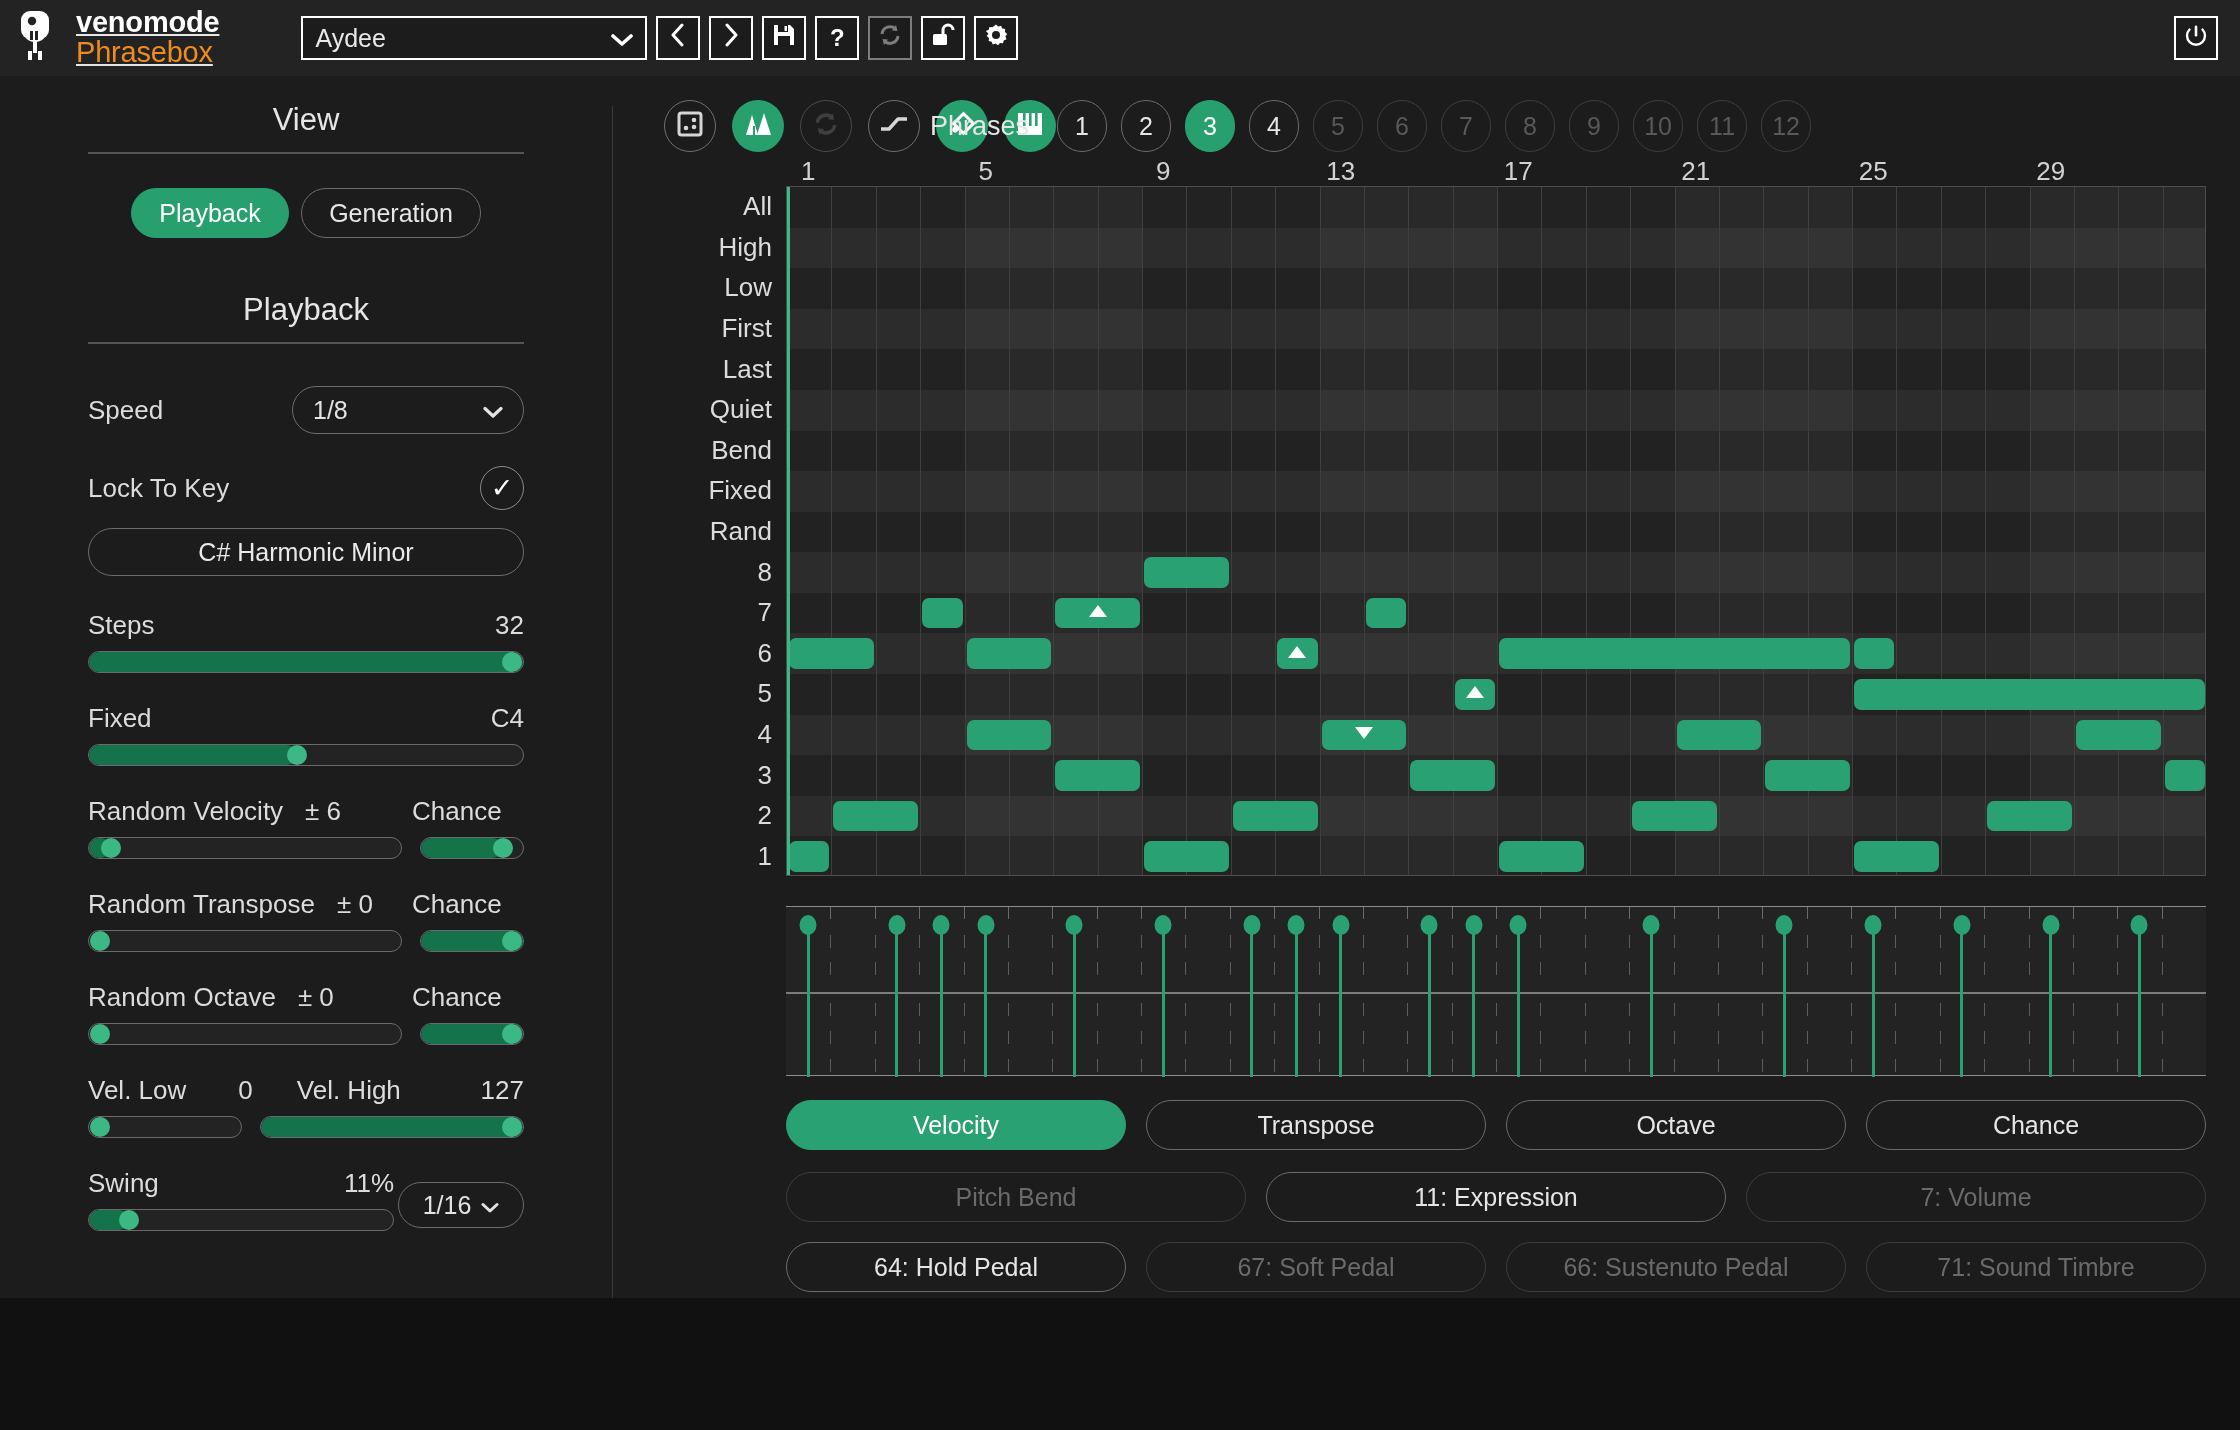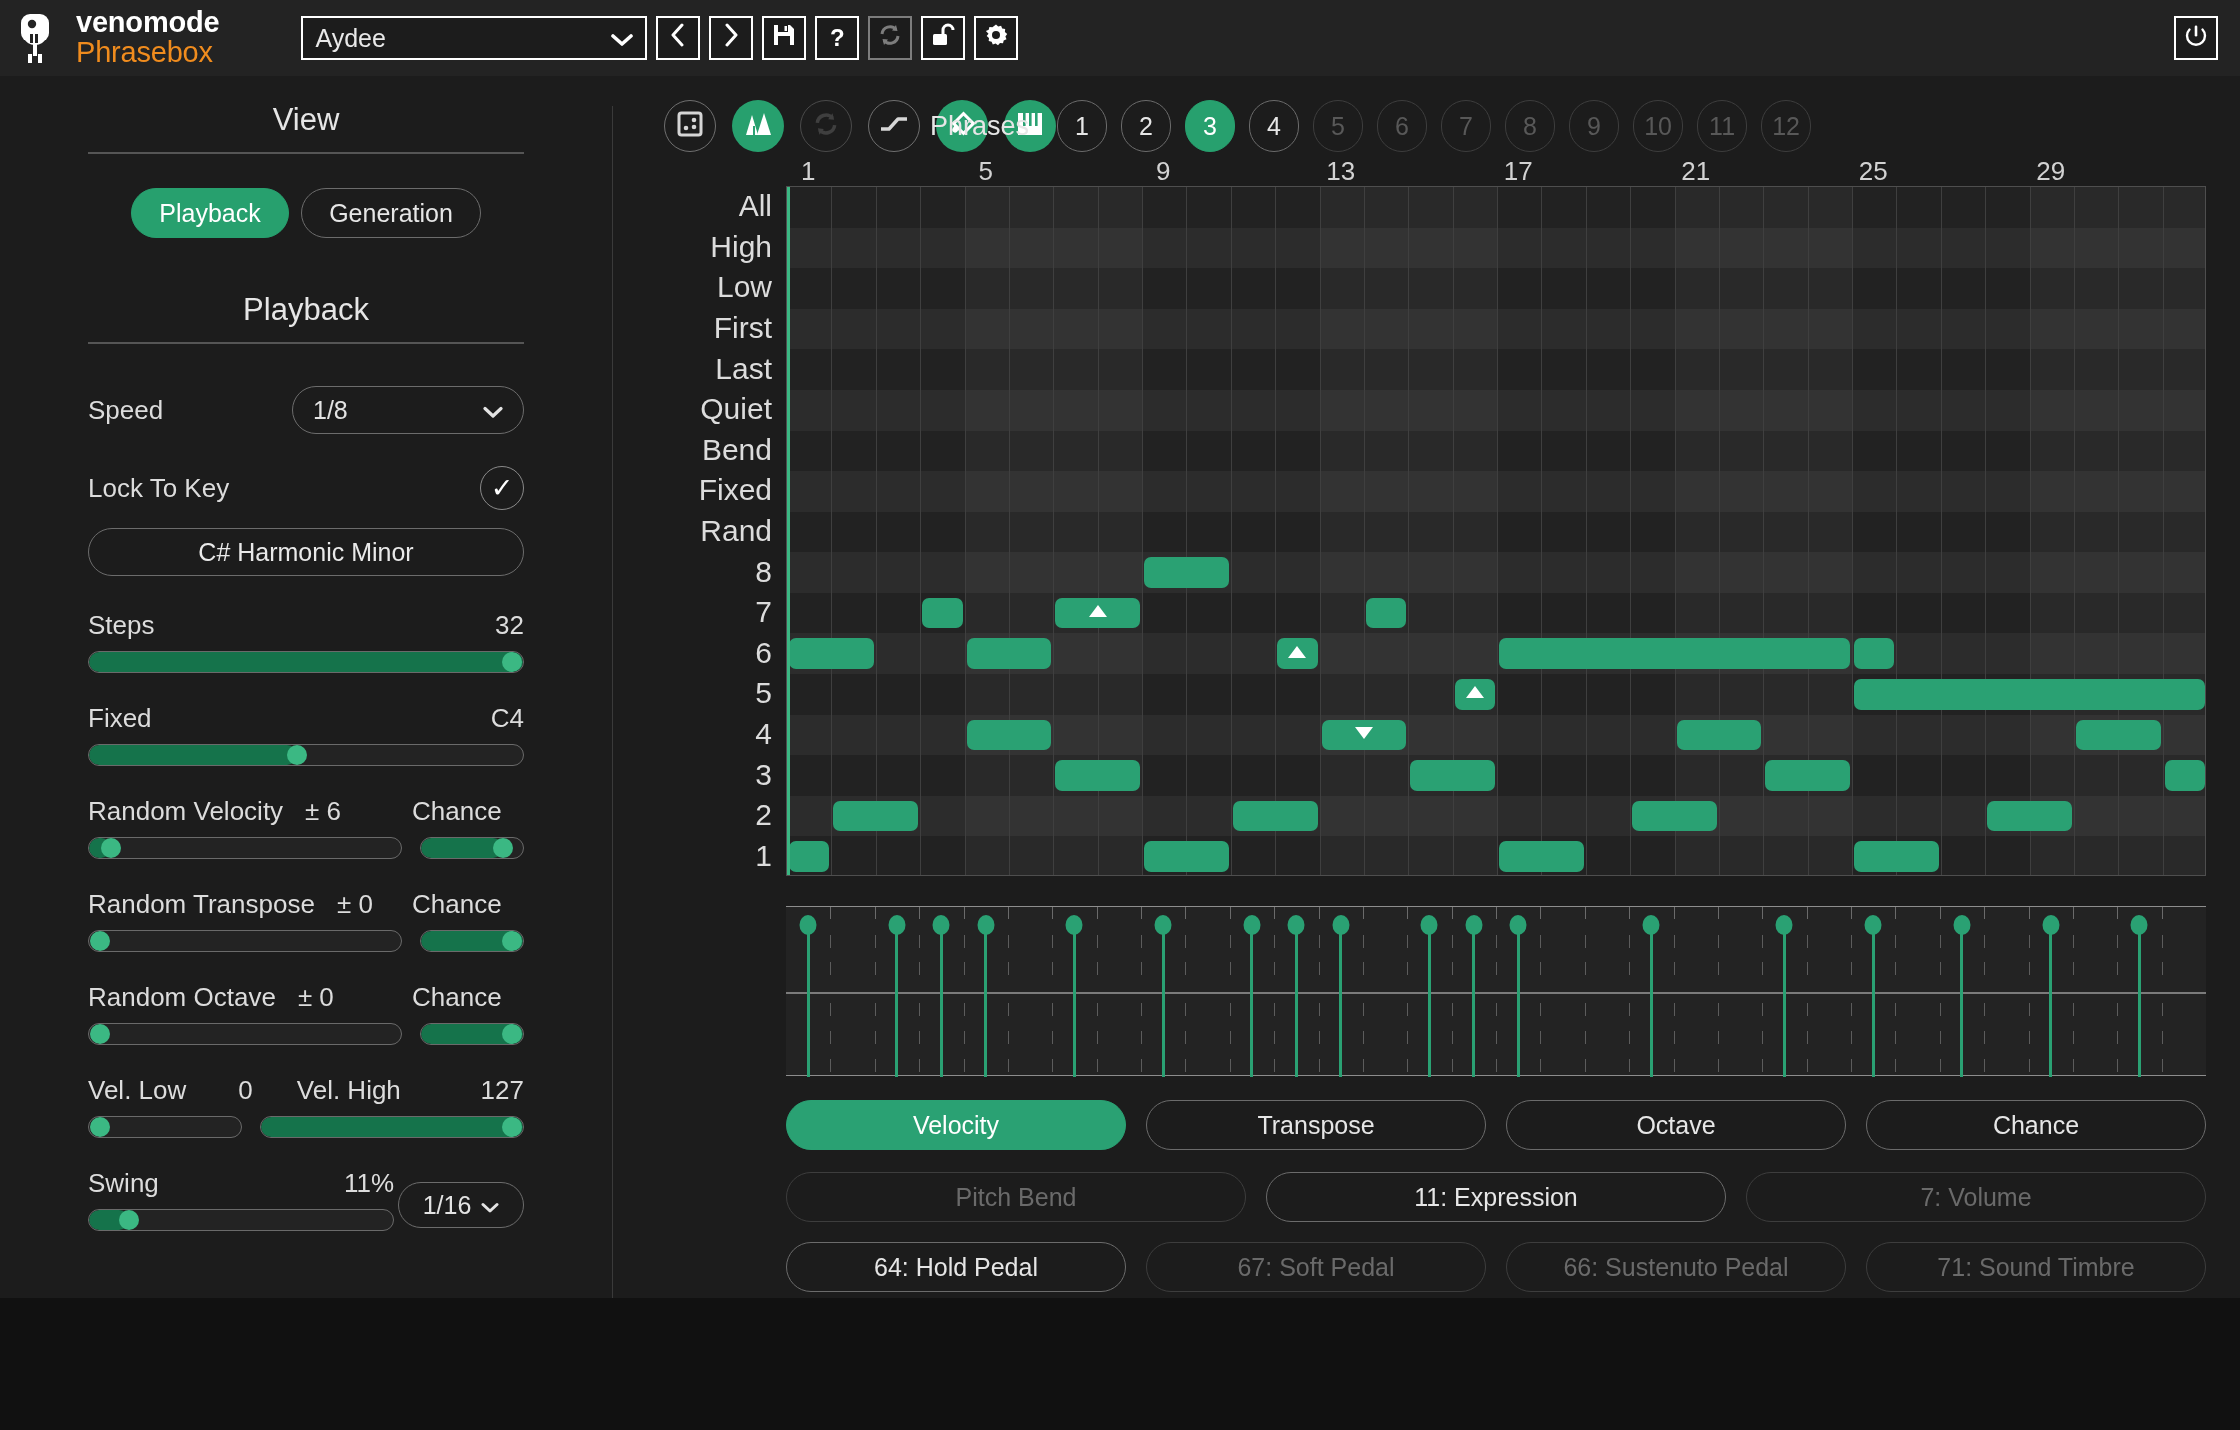--- a/index.html
+++ b/index.html
@@ -10,21 +10,21 @@
     font-family: "Liberation Sans", sans-serif;
     color: #e6e6e6;
     overflow: hidden;
   }
   
   #topbar {
     position:absolute; left:0; top:0; width:2240px; height:76px;
     background:#232323;
     display:flex; align-items:center;
   }
-  #logo { display:flex; align-items:center; margin-left:18px; }
+  #logo { display:flex; align-items:flex-start; margin-left:18px;text-decoration:underline; }
   #mascot { width:44px; height:54px; position:relative; flex:none; }
   #logo-text { margin-left:14px; line-height:1.02; }
   #brand { font-size:29px; font-weight:bold; color:#ffffff; letter-spacing:-0.2px;}
   #product { font-size:29px; color:#f08c1e; letter-spacing:-0.2px;}
   #preset-wrap { margin-left:82px; display:flex; align-items:center; gap:9px; }
   #preset-select {
     width:346px; height:44px; background:#1c1c1c; border:2px solid #ffffff;
     color:#e9e9e9; font-size:25px; padding:0 12px;
     display:flex; align-items:center; justify-content:space-between;
     font-family:"Liberation Sans", sans-serif;
@@ -78,21 +78,21 @@
   .circ-btn.dimoutline { border:1.5px solid #4a4a4a; background:transparent; }
   .phrase-btn {
     width:50px; height:52px; border-radius:26px; border:1.5px solid #6b6b6b;
     display:flex; align-items:center; justify-content:center; font-size:25px; color:#e6e6e6;
     background:transparent;
   }
   .phrase-btn.dim { border-color:#3d3d3d; color:#585858; }
   .phrase-btn.sel { background:#27a06e; border-color:#27a06e; color:#fff; }
   #steps-head { position:relative; height:36px; }
   .step-num { position:absolute; font-size:26px; color:#d2d2d2; transform:translateX(-50%); }
-  .row-label { position:absolute; right:0; font-size:30px; color:#dcdcdc; transform:translateY(-50%); white-space:nowrap;}
+  .row-label { position:absolute; right:0; font-size:26px; color:#dcdcdc; transform:translateY(-50%); white-space:nowrap;}
   #grid { position:absolute; border:1px solid #4e4e4e; background:#232323; overflow:hidden; }
   .gcell { position:absolute; }
   .vline { position:absolute; top:0; bottom:0; width:1px; background:#3f3f3f; }
   .note { position:absolute; background:#2aa173; border-radius:7px; display:flex; align-items:center; justify-content:center; }
   .playhead { position:absolute; top:0; bottom:0; width:3px; background:#3bb883; }
   #lane { position:absolute; border-top:1.5px solid #8d8d8d; border-bottom:1.5px solid #8d8d8d; background:#232323; }
   .stem { position:absolute; width:3px; background:#2aa173; }
   .stem-head { position:absolute; width:17px; height:20px; border-radius:50%; background:#2aa173; transform:translateX(-50%); }
   .lane-tick { position:absolute; width:1px; background:#6a6a6a; }
   .lane-mid { position:absolute; left:0; right:0; height:1.5px; background:#7b7b7b; }

